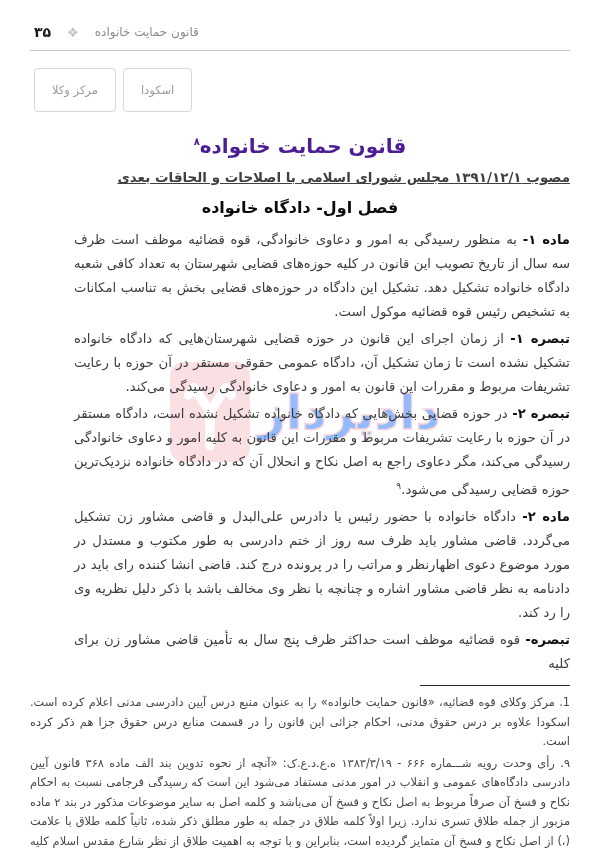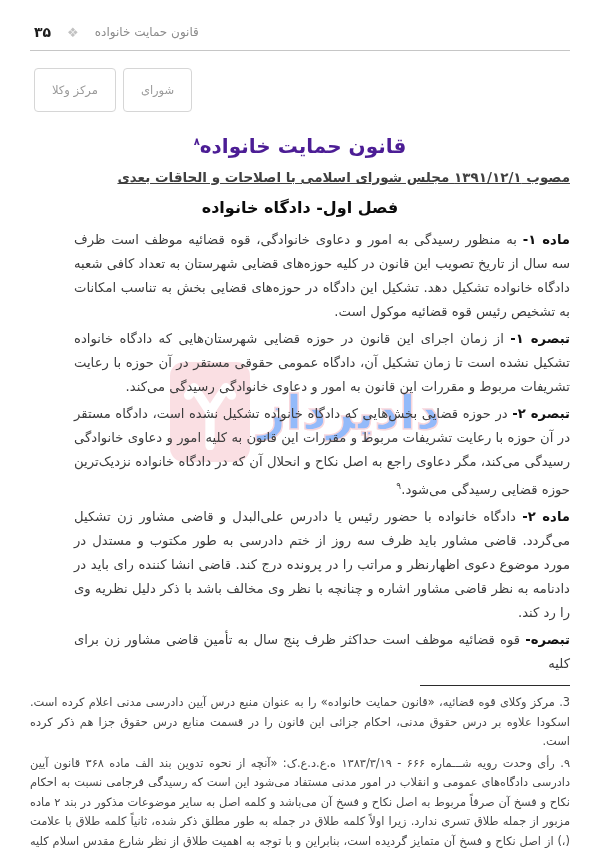--- a/index.html
+++ b/index.html
@@ -81,21 +81,21 @@
   <div class="content">
 
     <div class="running-header">
       <span class="page-num">۳۵</span>
       <span class="ornament">❖</span>
       <span class="running-title">قانون حمایت خانواده</span>
     </div>
 
     <div class="tags-row">
       <button class="tag">مرکز وکلا</button>
-      <button class="tag">شورای</button>
+      <button class="tag">اسکودا</button>
     </div>
 
     <div class="doc-title"><span>قانون حمایت خانواده</span><sup>۸</sup></div>
 
     <div class="doc-subtitle">مصوب ۱۳۹۱/۱۲/۱ مجلس شورای اسلامی با اصلاحات و الحاقات بعدی</div>
 
     <div class="chapter-heading">فصل اول- دادگاه خانواده</div>
 
     <div class="body-text">
 
@@ -106,18 +106,18 @@
       <p class="para"><span class="lead">تبصره ۲-</span><span> در حوزه قضایی بخش‌هایی که دادگاه خانواده تشکیل نشده است، دادگاه مستقر در آن حوزه با رعایت تشریفات مربوط و مقررات این قانون به کلیه امور و دعاوی خانوادگی رسیدگی می‌کند، مگر دعاوی راجع به اصل نکاح و انحلال آن که در دادگاه خانواده نزدیک‌ترین حوزه قضایی رسیدگی می‌شود.</span><sup class="ref">۹</sup></p>
 
       <p class="para"><span class="lead">ماده ۲-</span><span> دادگاه خانواده با حضور رئیس یا دادرس علی‌البدل و قاضی مشاور زن تشکیل می‌گردد. قاضی مشاور باید ظرف سه روز از ختم دادرسی به طور مکتوب و مستدل در مورد موضوع دعوی اظهارنظر و مراتب را در پرونده درج کند. قاضی انشا کننده رای باید در دادنامه به نظر قاضی مشاور اشاره و چنانچه با نظر وی مخالف باشد با ذکر دلیل نظریه وی را رد کند.</span></p>
 
       <p class="para"><span class="lead">تبصره-</span><span> قوه قضائیه موظف است حداکثر ظرف پنج سال به تأمین قاضی مشاور زن برای کلیه</span></p>
 
     </div>
 
     <div class="footnotes">
       <div class="fn-rule"></div>
-      <p class="fn">3. مرکز وکلای قوه قضائیه، «قانون حمایت خانواده» را به عنوان منبع درس آیین دادرسی مدنی اعلام کرده است. اسکودا علاوه بر درس حقوق مدنی، احکام جزائی این قانون را در قسمت منابع درس حقوق جزا هم ذکر کرده است.</p>
+      <p class="fn">1. مرکز وکلای قوه قضائیه، «قانون حمایت خانواده» را به عنوان منبع درس آیین دادرسی مدنی اعلام کرده است. اسکودا علاوه بر درس حقوق مدنی، احکام جزائی این قانون را در قسمت منابع درس حقوق جزا هم ذکر کرده است.</p>
       <p class="fn">۹. رأی وحدت رویه شـــماره ۶۶۶ - ۱۳۸۳/۳/۱۹ ه.ع.د.ع.ک: «آنچه از نحوه تدوین بند الف ماده ۳۶۸ قانون آیین دادرسی دادگاه‌های عمومی و انقلاب در امور مدنی مستفاد می‌شود این است که رسیدگی فرجامی نسبت به احکام نکاح و فسخ آن صرفاً مربوط به اصل نکاح و فسخ آن می‌باشد و کلمه اصل به سایر موضوعات مذکور در بند ۲ ماده مزبور از جمله طلاق تسری ندارد. زیرا اولاً کلمه طلاق در جمله به طور مطلق ذکر شده، ثانیاً کلمه طلاق با علامت (،) از اصل نکاح و فسخ آن متمایز گردیده است، بنابراین و با توجه به اهمیت طلاق از نظر شارع مقدس اسلام کلیه دعاوی مربوط به طلاق قابل رسیدگی فرجامی بوده...»</p>
     </div>
 
   </div>
 </div>
 
 </body></html>

